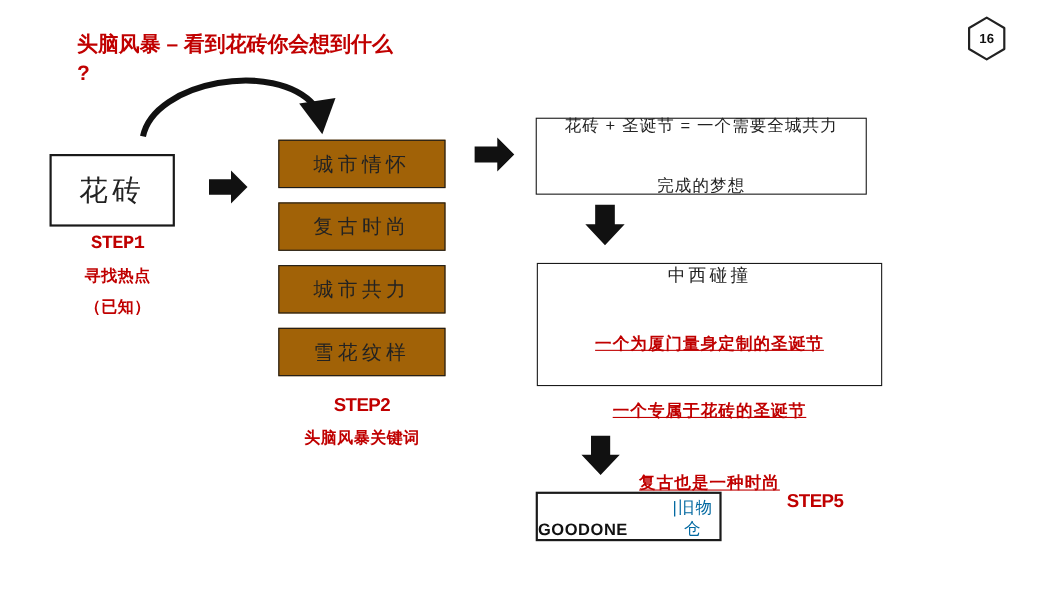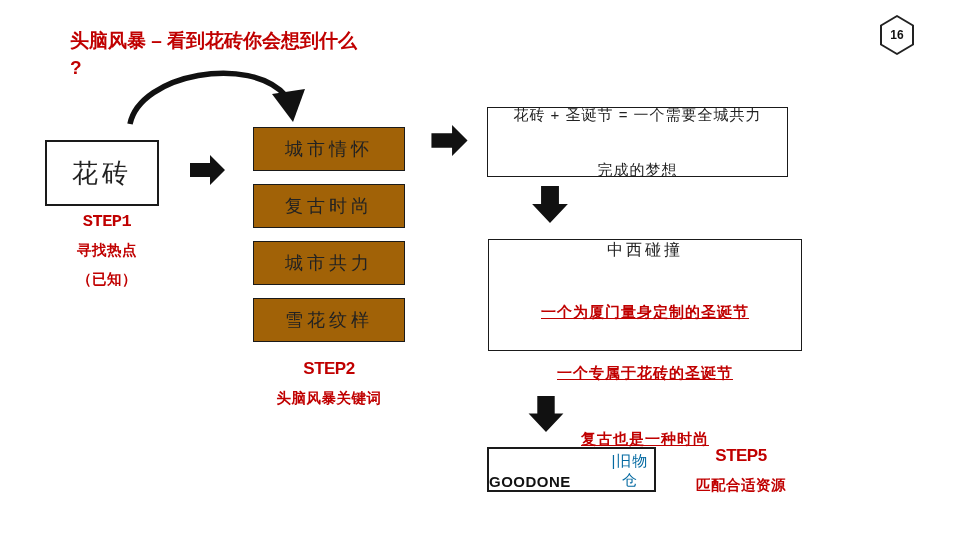--- a/index.html
+++ b/index.html
@@ -130,16 +130,15 @@
   <svg class="arrow-svg" style="left:525px; top:396px;" width="42" height="37" viewBox="0 0 34 34">
     <polygon points="9,0 25,0 25,16 33,16 17,33 1,16 9,16" fill="#111"></polygon>
   </svg>
 
   <div class="node resource-box">
     <span class="resource-brand">GOODONE</span>
     <span class="resource-suffix">|旧物仓</span>
   </div>
   <div class="step" style="left:666px; top:446px; width:150px;">
     <div class="lbl">STEP5</div>
-    <div class="desc">匹配合适资源</div>
   </div>
 
 </div>
 
 </body></html>

